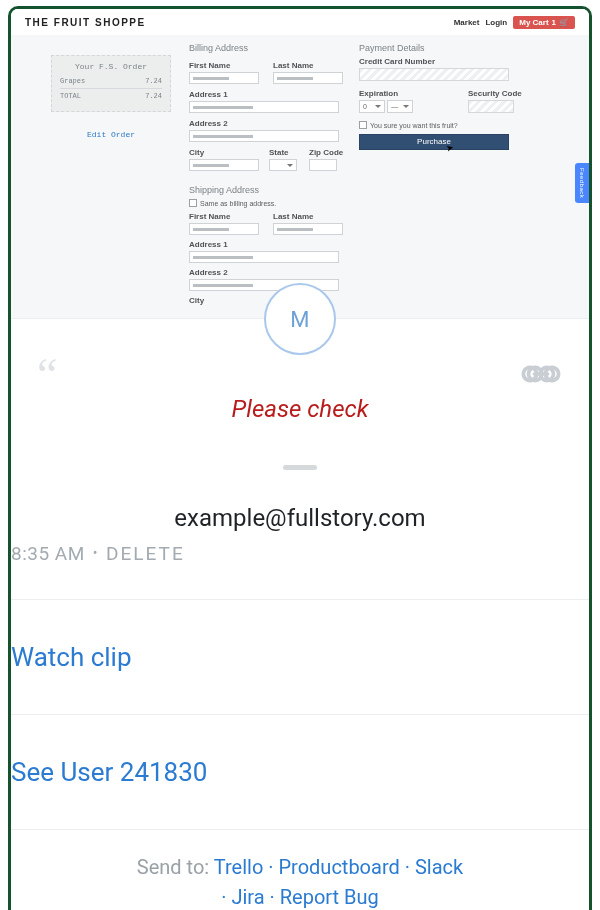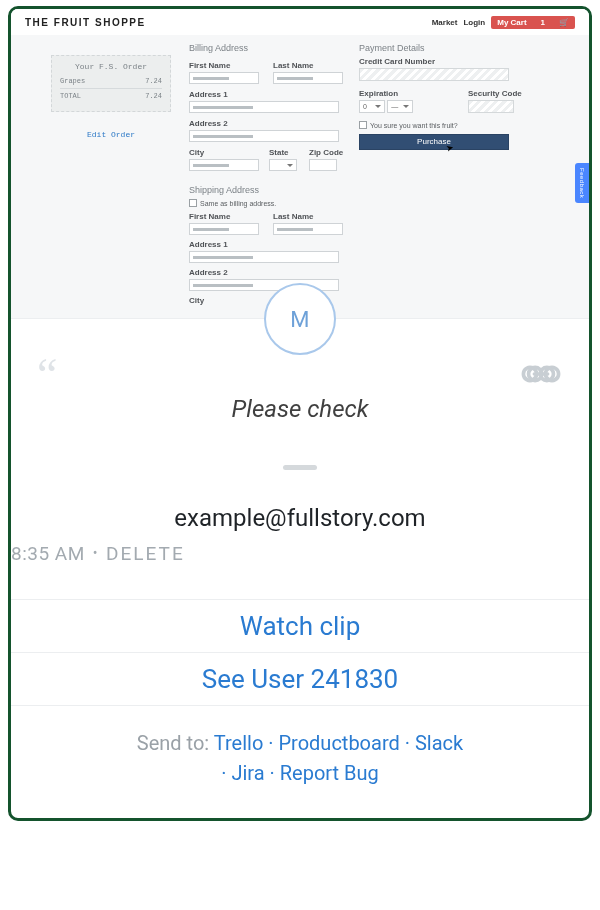--- a/index.html
+++ b/index.html
@@ -44,21 +44,21 @@
   }
   .top-right { display: flex; align-items: center; gap: 6px; }
   .top-link { font-size: 8px; color: #333; font-weight: 600; }
   .cart-btn {
     background: #d9534f;
     color: #fff;
     font-size: 8px;
     padding: 2px 6px;
     border-radius: 2px;
     font-weight: 600;
-    display: flex; align-items: center; gap: 14px;
+    display: flex; align-items: center; gap: 3px;
   }
   .cart-btn .cart-ic { font-size: 8px; }
 
   .shot-body {
     position: absolute;
     left: 0; right: 0; top: 26px; bottom: 0;
     padding: 10px 14px;
   }
   .order-box {
     position: absolute;
@@ -210,21 +210,21 @@
     padding: 42px 26px 0;
   }
   .quote-ic { color:#dfe3e7; font-size:46px; font-family: Georgia, serif; line-height:0.6;}
   .link-ic svg { width:44px; height:26px; display:block; }
   .link-ic path { stroke:#c8ced3; stroke-width:5; fill:none; stroke-linecap:round;}
 
   .note-text {
     text-align:center;
     font-style: italic;
     font-size: 24px;
-    color:#404040;
+    color:#b91c1c;
     margin-top: 6px;
   }
   .divider {
     width: 34px; height:5px;
     background:#d5d9dc;
     border-radius:3px;
     margin: 42px auto 34px;
   }
 
   .email-block { text-align:center; }
@@ -234,22 +234,21 @@
     font-size:19px;
     color:#a3aab0;
     display:flex; justify-content:flex-start; align-items:center; gap:8px;
     letter-spacing:0.5px;
   }
   .meta-row .dot { font-size:14px; color:#a3aab0;}
   .meta-row .del { letter-spacing:2px; }
 
   .big-link-row {
     border-top:1px solid #eceef0;
-    padding: 11px 0;
-    text-align:center;
+    padding: 42px 0;
   }
   .big-link {
     color:#2a7bd1;
     font-size:26px;
     font-weight:400;
     text-decoration:none;
   }
 
   .send-row {
     border-top:1px solid #eceef0;

